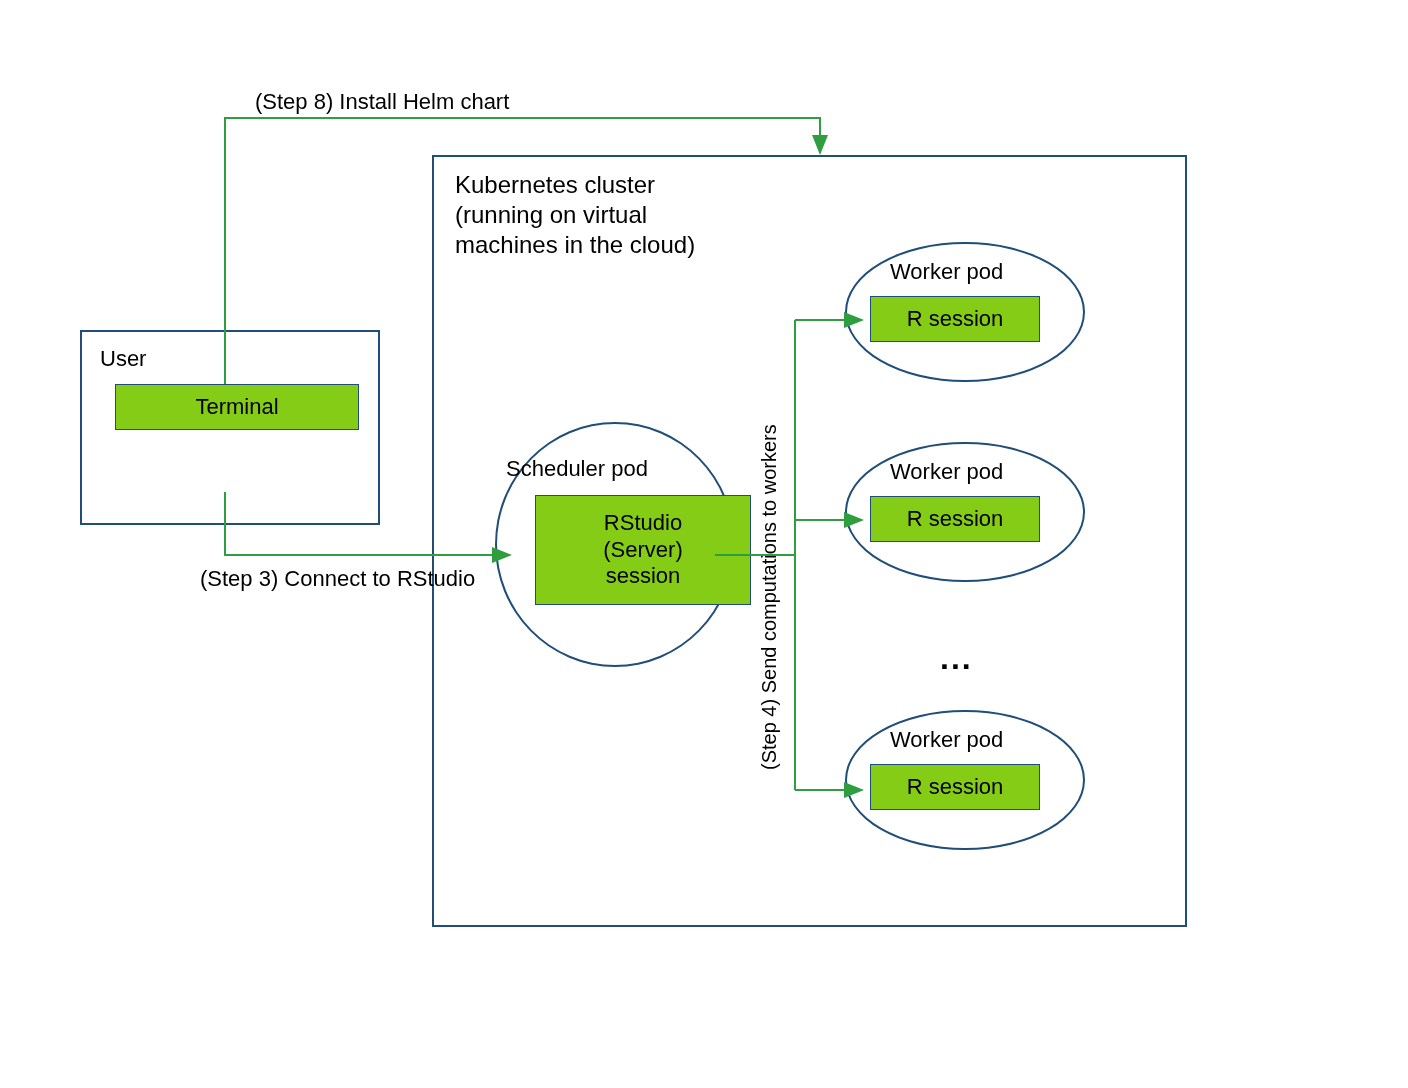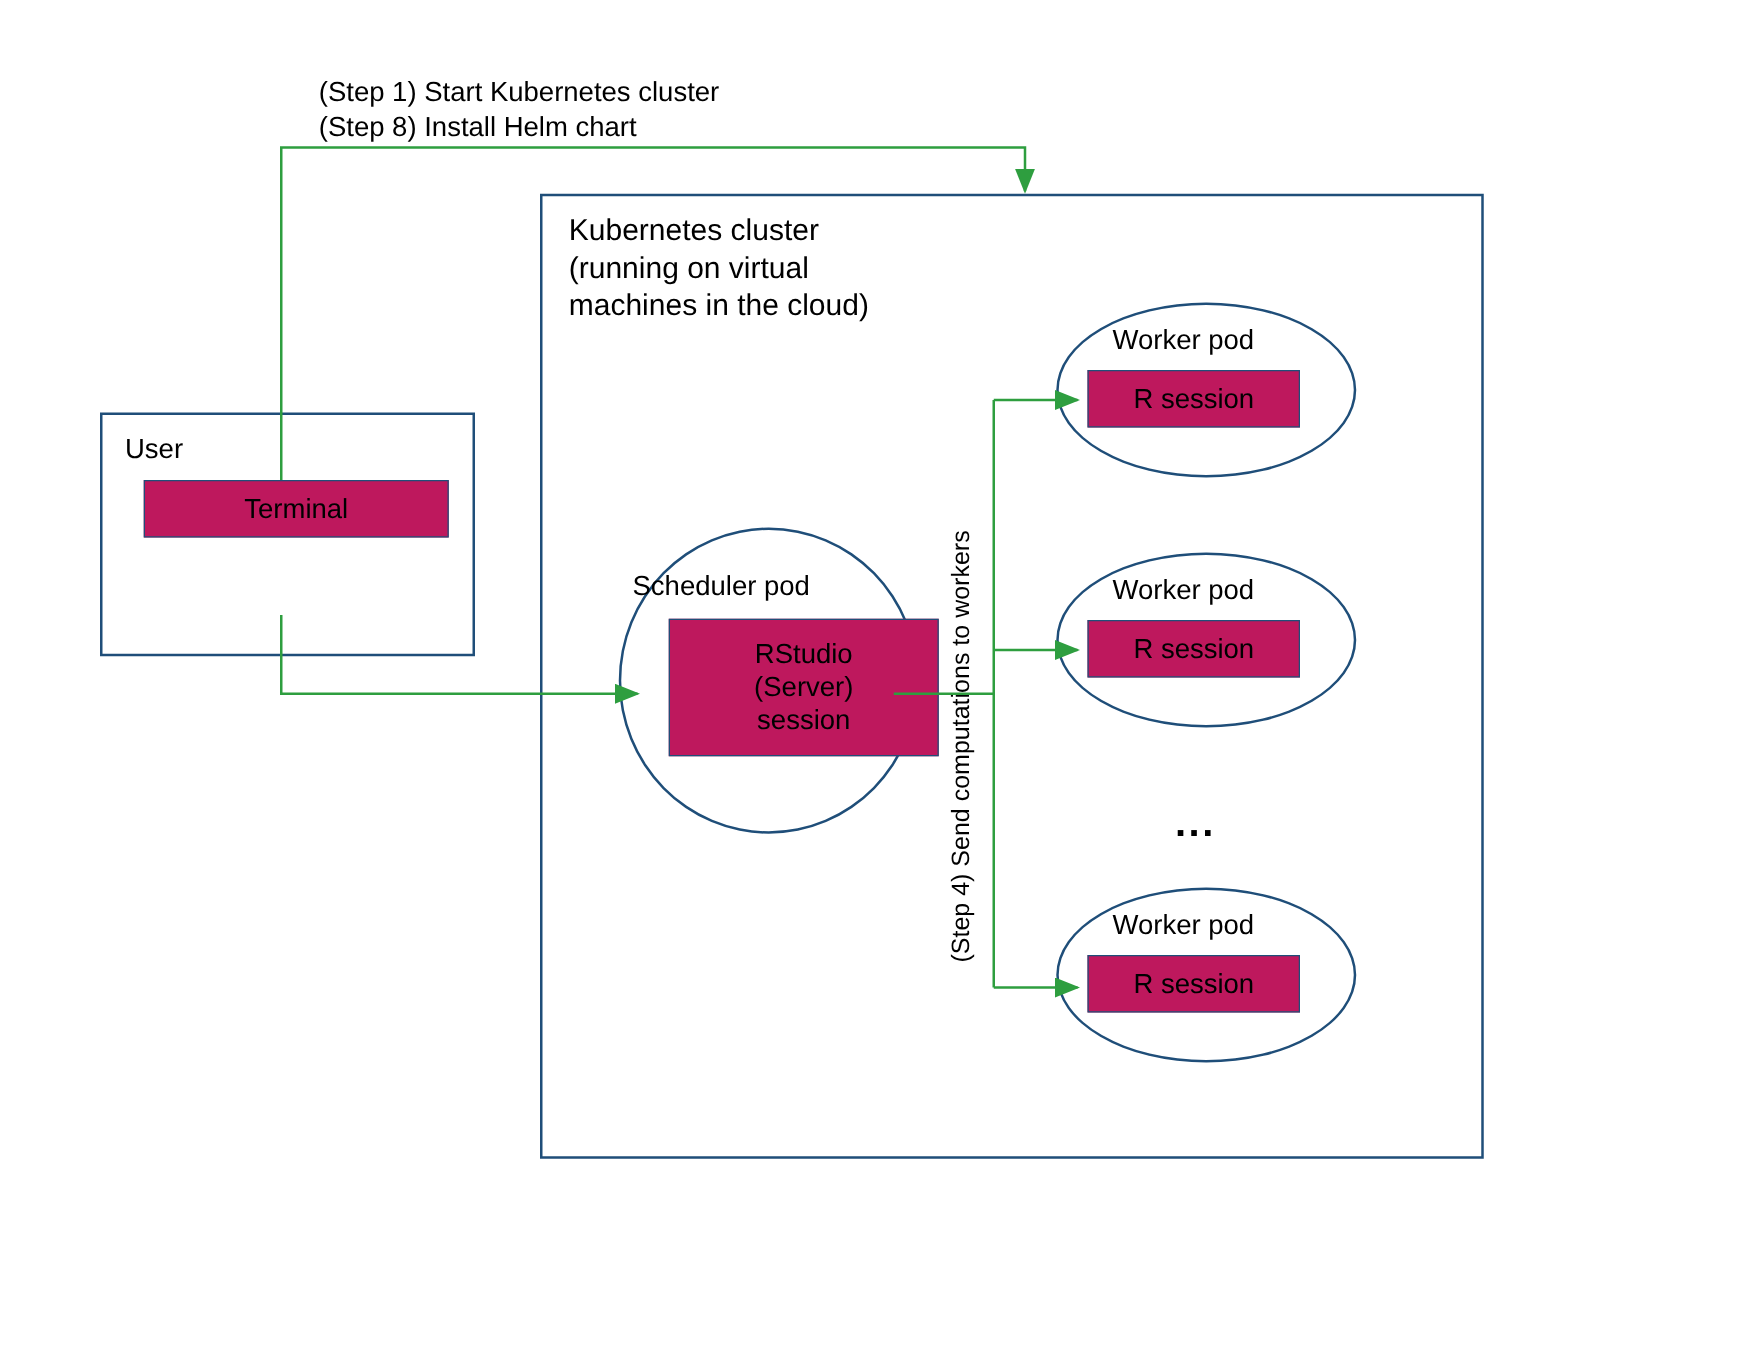--- a/index.html
+++ b/index.html
@@ -14,21 +14,21 @@
     height: 1088px;
   }
   .box {
     position: absolute;
     border: 2px solid #1f4e79;
     background: #fff;
     box-sizing: border-box;
   }
   .fillbox {
     position: absolute;
-    background: #be185d;
+    background: #84cc16;
     border: 1px solid #1f4e79;
     display: flex;
     align-items: center;
     justify-content: center;
     text-align: center;
     font-size: 22px;
     box-sizing: border-box;
     line-height: 1.2;
   }
   .lbl {
@@ -90,22 +90,22 @@
   <div class="ellipse" style="left:845px; top:442px; width:240px; height:140px;"></div>
   <div class="lbl" style="left:890px; top:458px;">Worker pod</div>
   <div class="fillbox" style="left:870px; top:496px; width:170px; height:46px;">R session</div>
 
   <div class="ellipsis" style="left:940px; top:640px;">...</div>
 
   <div class="ellipse" style="left:845px; top:710px; width:240px; height:140px;"></div>
   <div class="lbl" style="left:890px; top:726px;">Worker pod</div>
   <div class="fillbox" style="left:870px; top:764px; width:170px; height:46px;">R session</div>
 
-  <div class="lbl" style="left:255px; top:60px;">(Step 1) Start Kubernetes cluster</div>
   <div class="lbl" style="left:255px; top:88px;">(Step 8) Install Helm chart</div>
+  <div class="lbl" style="left:200px; top:565px;">(Step 3) Connect to RStudio</div>
   <div class="vlabel" style="left:758px; top:770px;">(Step 4) Send computations to workers</div>
 
   <svg class="overlay">
     <defs>
       <marker id="arrowhead" markerWidth="10" markerHeight="8" refX="9" refY="4" orient="auto">
         <polygon points="0 0, 10 4, 0 8" fill="#2e9e3f"></polygon>
       </marker>
     </defs>
 
     <path d="M 225 384 L 225 118 L 820 118 L 820 153" stroke="#2e9e3f" stroke-width="2" fill="none" marker-end="url(#arrowhead)"></path>

